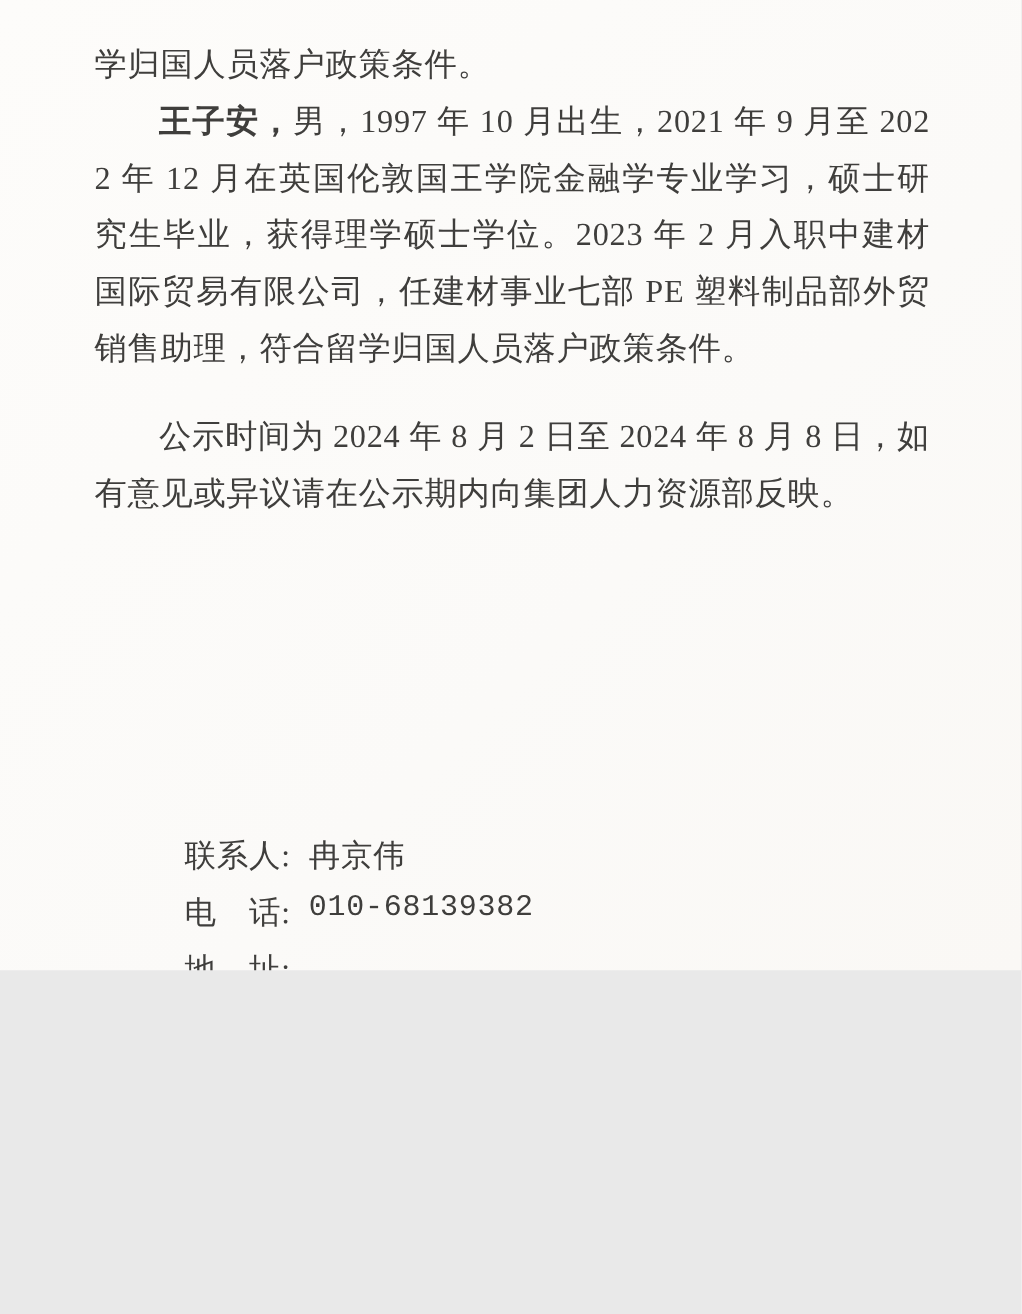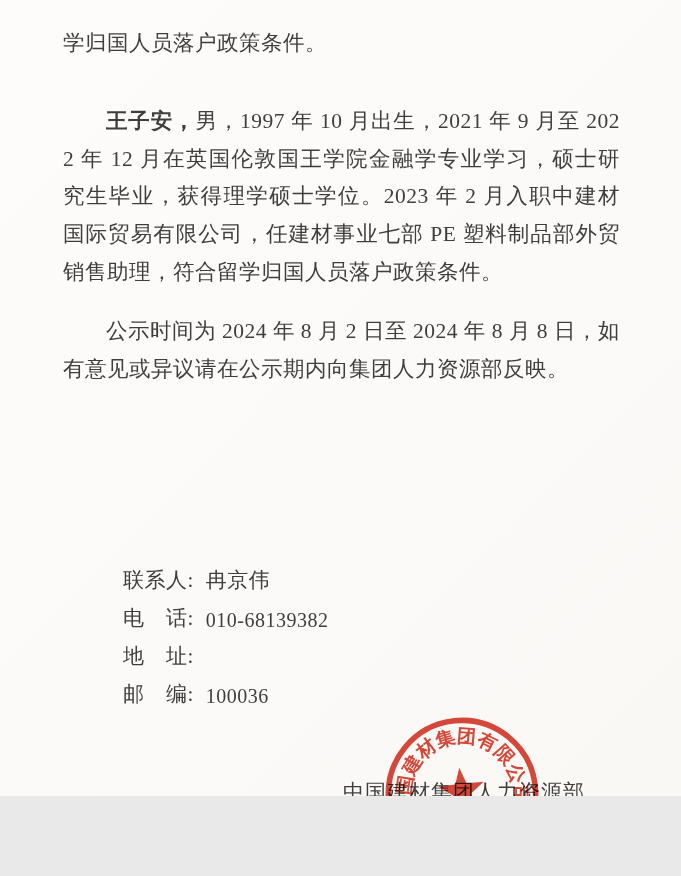--- a/index.html
+++ b/index.html
@@ -1,47 +1,47 @@
 <!DOCTYPE html>
 <html><head>
 <meta charset="utf-8">
 <style>
   * { margin:0; padding:0; box-sizing:border-box; }
   html,body { background:#e9e9e9; }
   .page {
     position:relative;
-    width:681px; height:796px;
+    width:681px; height:647px;
     margin:0 auto;
     background:linear-gradient(135deg, #fdfcfa 0%, #fbfaf8 60%, #faf8f5 100%);
     overflow:hidden;
     font-family:"Liberation Serif","DejaVu Serif",serif;
     color:#3f3e3c;
   }
   .body-text {
     position:absolute; left:63px; top:25px; width:557px;
     font-size:21.5px; line-height:37.8px;
     text-align:justify; text-justify:inter-ideograph;
     word-break:break-all;
     letter-spacing:0.5px;
   }
   .para { margin:0; }
-  .para.indent { text-indent:2em;margin-top:40px; }
+  .para.indent { text-indent:2em; }
   .para.gap { margin-top:21px; }
   .lead {
     font-family:"Liberation Sans","DejaVu Sans",sans-serif;
     font-weight:bold;
   }
   .contacts {
     position:absolute; left:123px; top:556px;
     font-size:21px; letter-spacing:0.5px;
   }
-  .contact-row { height:38px; display:flex; align-items:flex-end; white-space:pre; }
+  .contact-row { height:38px; display:flex; align-items:flex-start; white-space:pre; }
   .contact-label { }
   .contact-value { margin-left:12px; }
-  .contact-value.mono { font-family:Liberation Serif, serif; font-size:20px; }
+  .contact-value.mono { font-family:Liberation Mono, monospace; font-size:20px; }
   .sig-dept {
     position:absolute; left:343px; top:778px;
     font-size:21px; letter-spacing:1px;
   }
   .sig-date {
     position:absolute; left:382px; top:821px;
     font-size:20px; letter-spacing:1px;
   }
   .seal {
     position:absolute; left:382px; top:714px;

